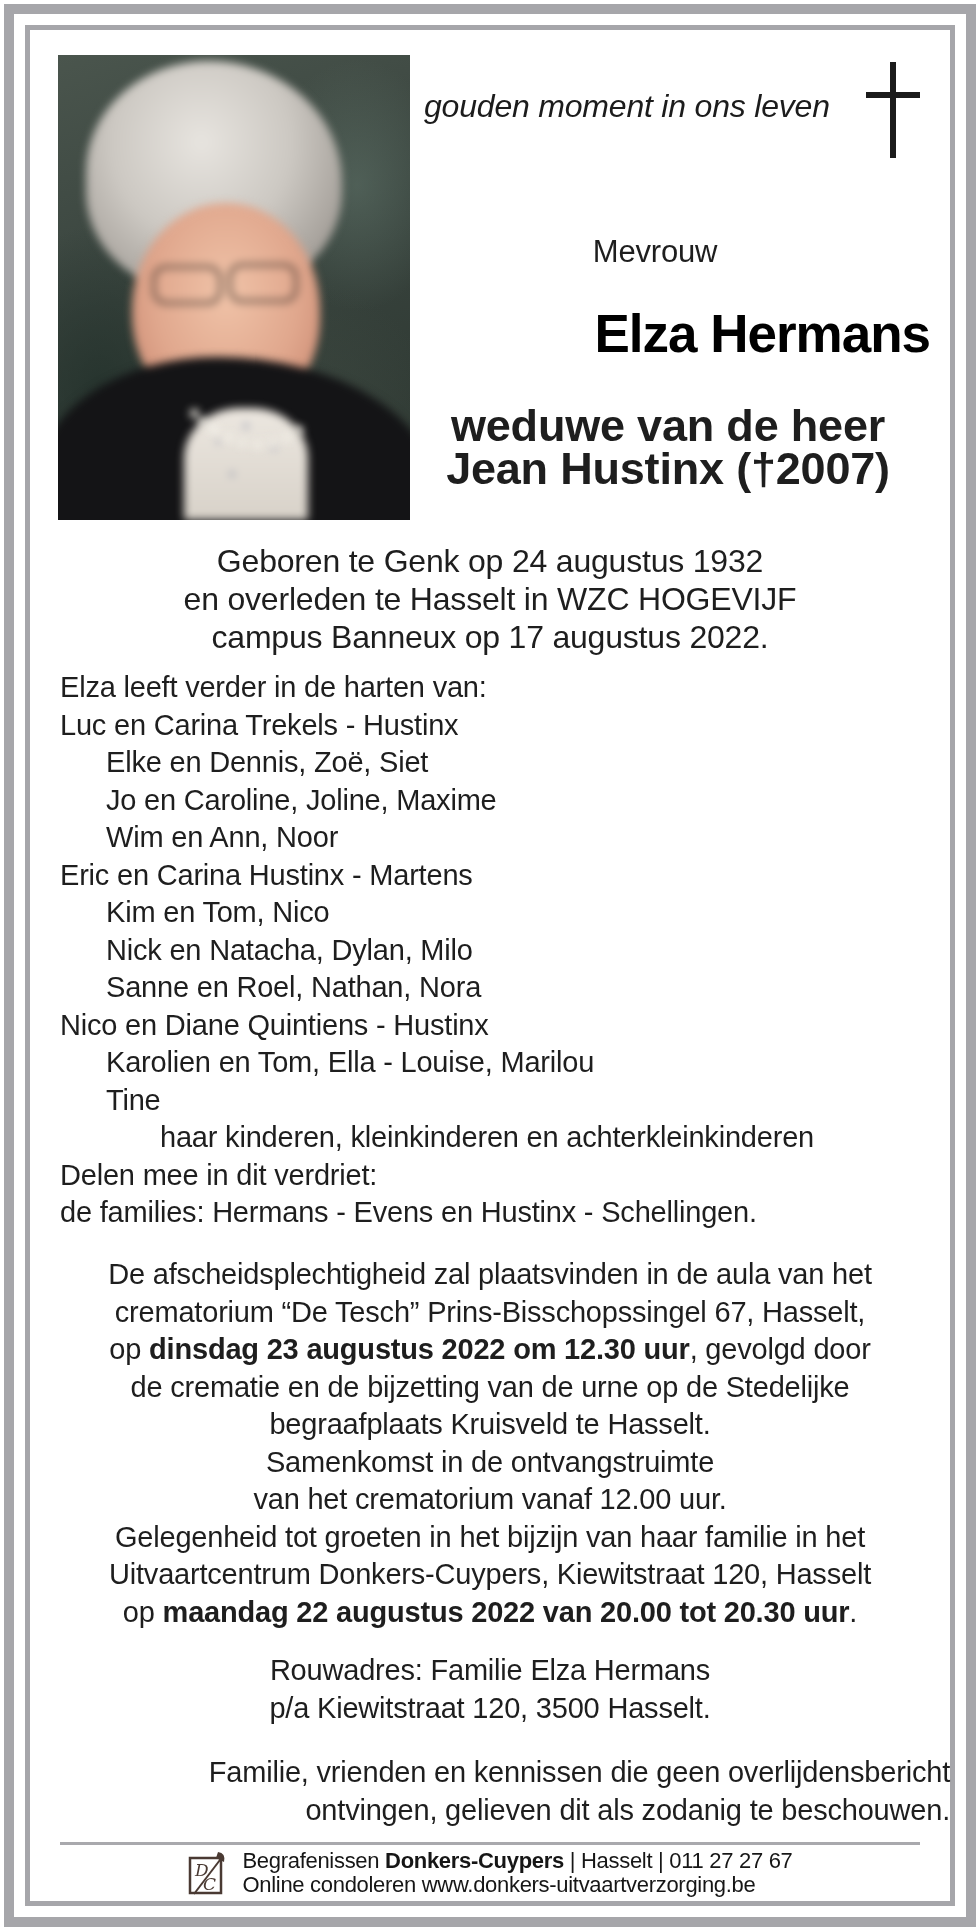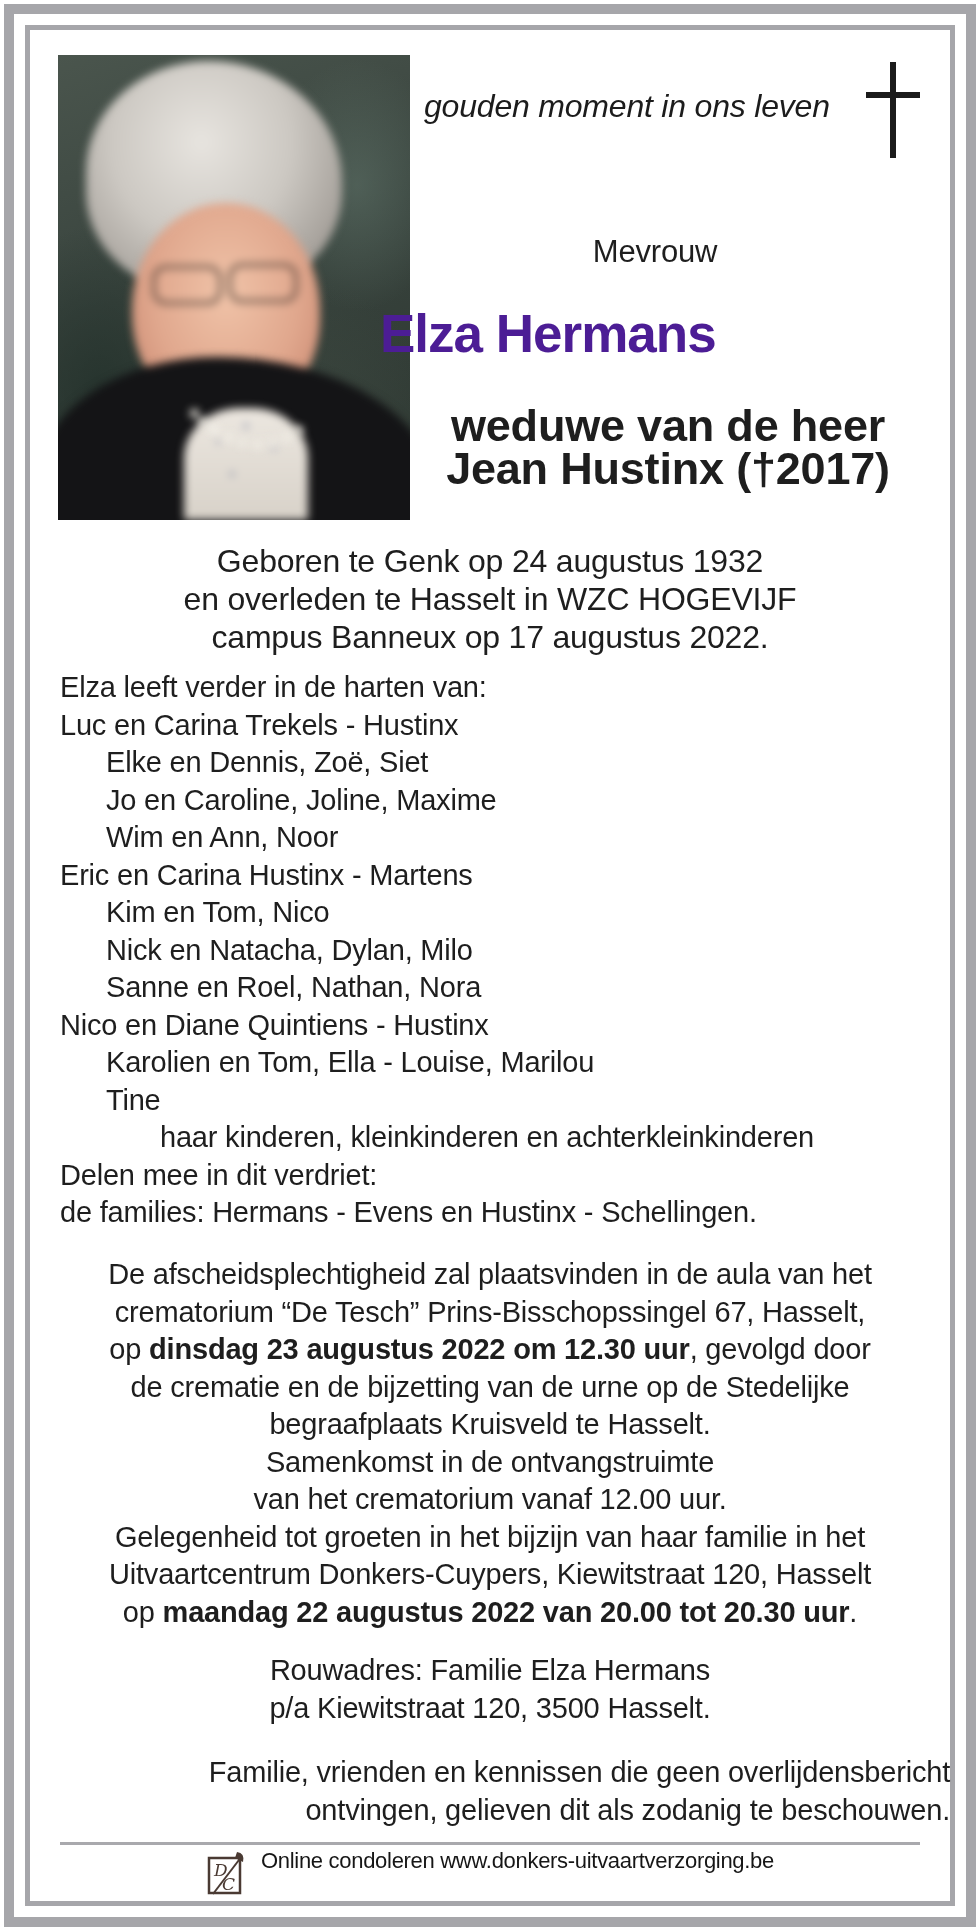--- a/index.html
+++ b/index.html
@@ -36,21 +36,21 @@
       linear-gradient(#ece7e0,#d8d2c9);}
   .pearls{left:152px;bottom:86px;width:9px;height:9px;border-radius:50%;background:#f4f1ea;
     box-shadow:14px 8px 0 #f1eee6,28px 13px 0 #efece4,43px 15px 0 #f1eee6,58px 13px 0 #efece4,72px 8px 0 #f1eee6,84px 1px 0 #e9e6de,-11px -7px 0 #efece4,-20px -16px 0 #e9e6de;}
 
   
   .cross-v{position:absolute;left:890px;top:62px;width:6px;height:96px;background:#1b1b1b;}
   .cross-h{position:absolute;left:866px;top:92px;width:54px;height:6px;background:#1b1b1b;}
 
   .quote{position:absolute;left:424px;top:86px;font-size:32px;line-height:40px;font-style:italic;color:#1c1c1c;}
   .salutation{position:absolute;left:400px;width:510px;top:234px;text-align:center;font-size:31px;}
-  .name{position:absolute;left:380px;width:550px;top:303px;text-align:left;font-size:53px;font-weight:bold;letter-spacing:-1px;color:#4c1d95;}
+  .name{position:absolute;left:380px;width:550px;top:303px;text-align:right;font-size:53px;font-weight:bold;letter-spacing:-1px;color:#000000;}
   .widow{position:absolute;left:400px;width:536px;top:404px;text-align:center;font-size:45px;font-weight:bold;line-height:43px;}
 
   .birth{position:absolute;left:30px;right:30px;top:542px;text-align:center;font-size:32px;line-height:38px;}
 
   .family{position:absolute;left:60px;top:669px;width:860px;font-size:29px;line-height:37.5px;}
   .family .indent{padding-left:46px;}
   .family .closing{text-align:center;padding-right:6px;}
 
   .ceremony{position:absolute;left:45px;width:890px;top:1256px;text-align:center;font-size:29px;line-height:37.5px;}
   .b{font-weight:bold;}
@@ -88,21 +88,21 @@
   </div>
 
   <div class="quote">
     <div>gouden moment in ons leven</div>
   </div>
 
   <div class="salutation">Mevrouw</div>
   <div class="name">Elza Hermans</div>
   <div class="widow">
     <div>weduwe van de heer</div>
-    <div>Jean Hustinx (†2017)</div>
+    <div>Jean Hustinx (†2007)</div>
   </div>
 
   <div class="birth" id="birth-block">
       <div>Geboren te Genk op 24 augustus 1932</div>
       <div>en overleden te Hasselt in WZC HOGEVIJF</div>
       <div>campus Banneux op 17 augustus 2022.</div>
     </div>
 
   <div class="family">
     <div>Elza leeft verder in de harten van:</div>
@@ -153,16 +153,17 @@
 
   <div class="footer">
     <svg class="logo" viewBox="0 0 42 48">
       <rect x="3" y="9" width="31" height="35" fill="#ffffff" stroke="#4a3a33" stroke-width="2.5"></rect>
       <text x="8" y="27" font-family="DejaVu Serif, serif" font-style="italic" font-size="17" fill="#4a3a33">D</text>
       <text x="16" y="41" font-family="DejaVu Serif, serif" font-style="italic" font-size="17" fill="#4a3a33">C</text>
       <path d="M7 45 L36 7" stroke="#4a3a33" stroke-width="2" fill="none"></path>
       <path d="M31 3 q8 1 6 10 l-8 -4 z" fill="#4a3a33"></path>
     </svg>
     <div class="footer-text">
+      <div id="footer-line1"><span>Begrafenissen </span><span class="b">Donkers-Cuypers</span><span> | Hasselt | 011 27 27 67</span></div>
       <div>Online condoleren www.donkers-uitvaartverzorging.be</div>
     </div>
   </div>
 </div>
 
 </body></html>

